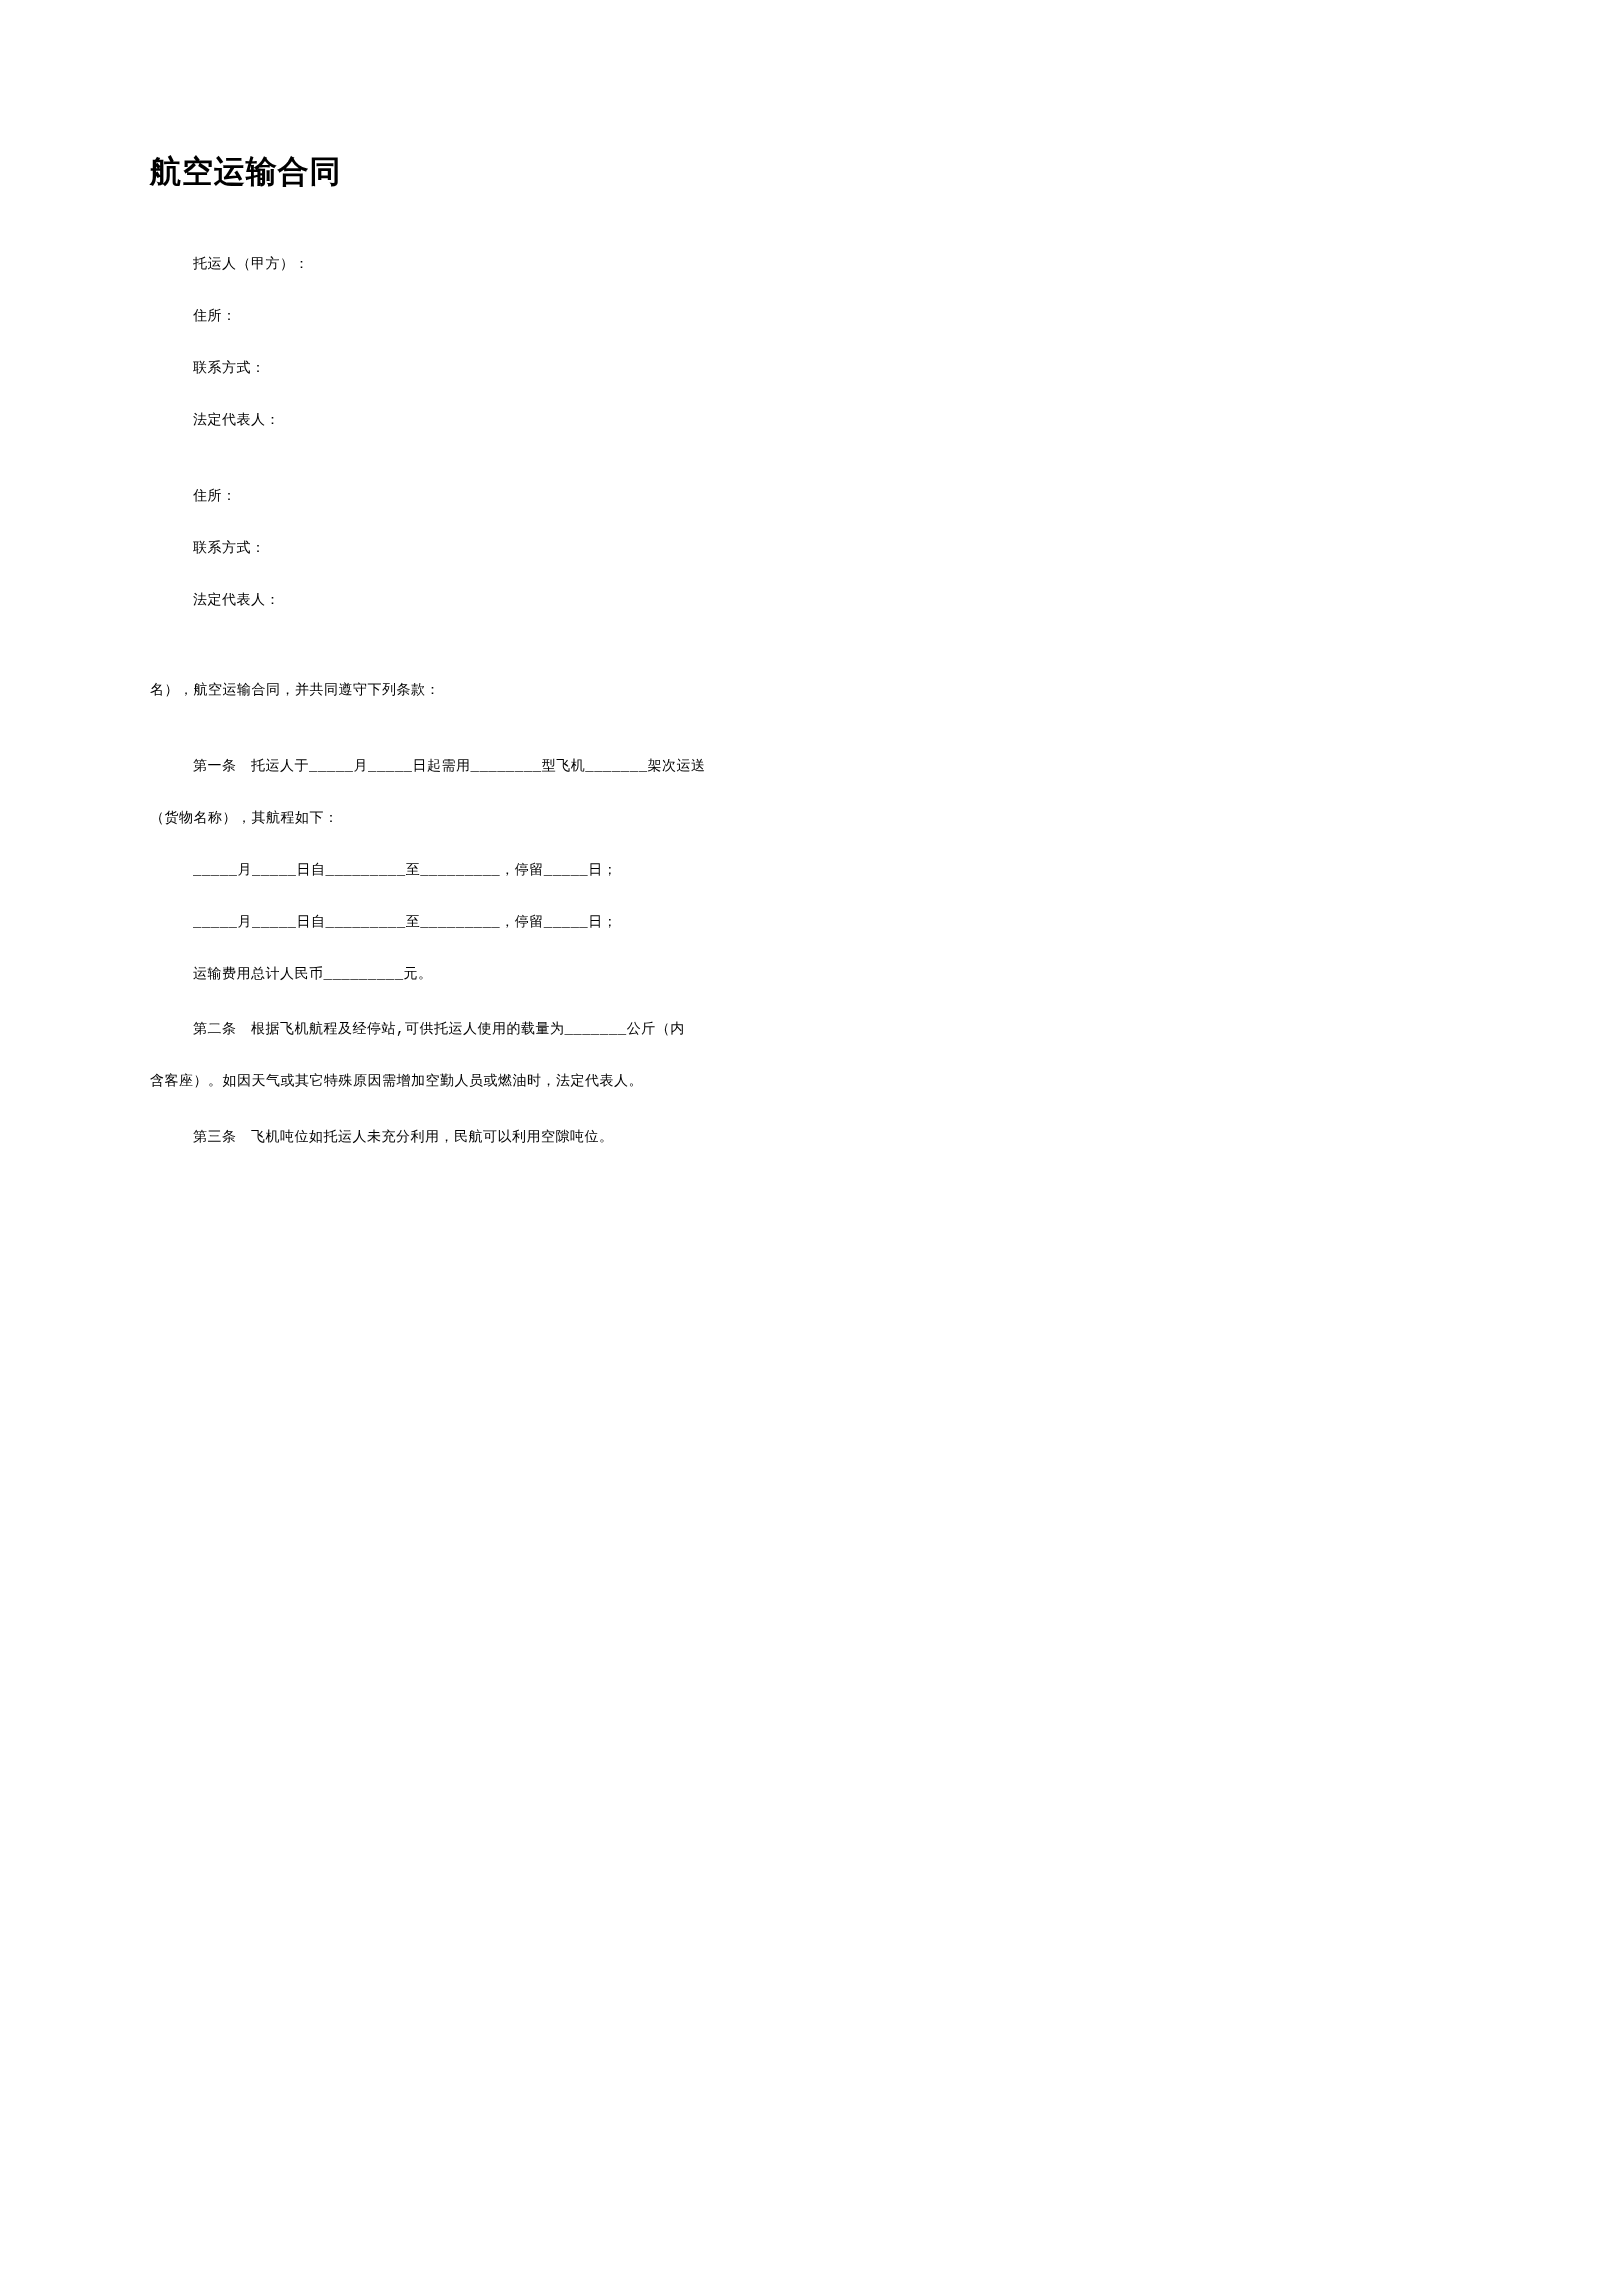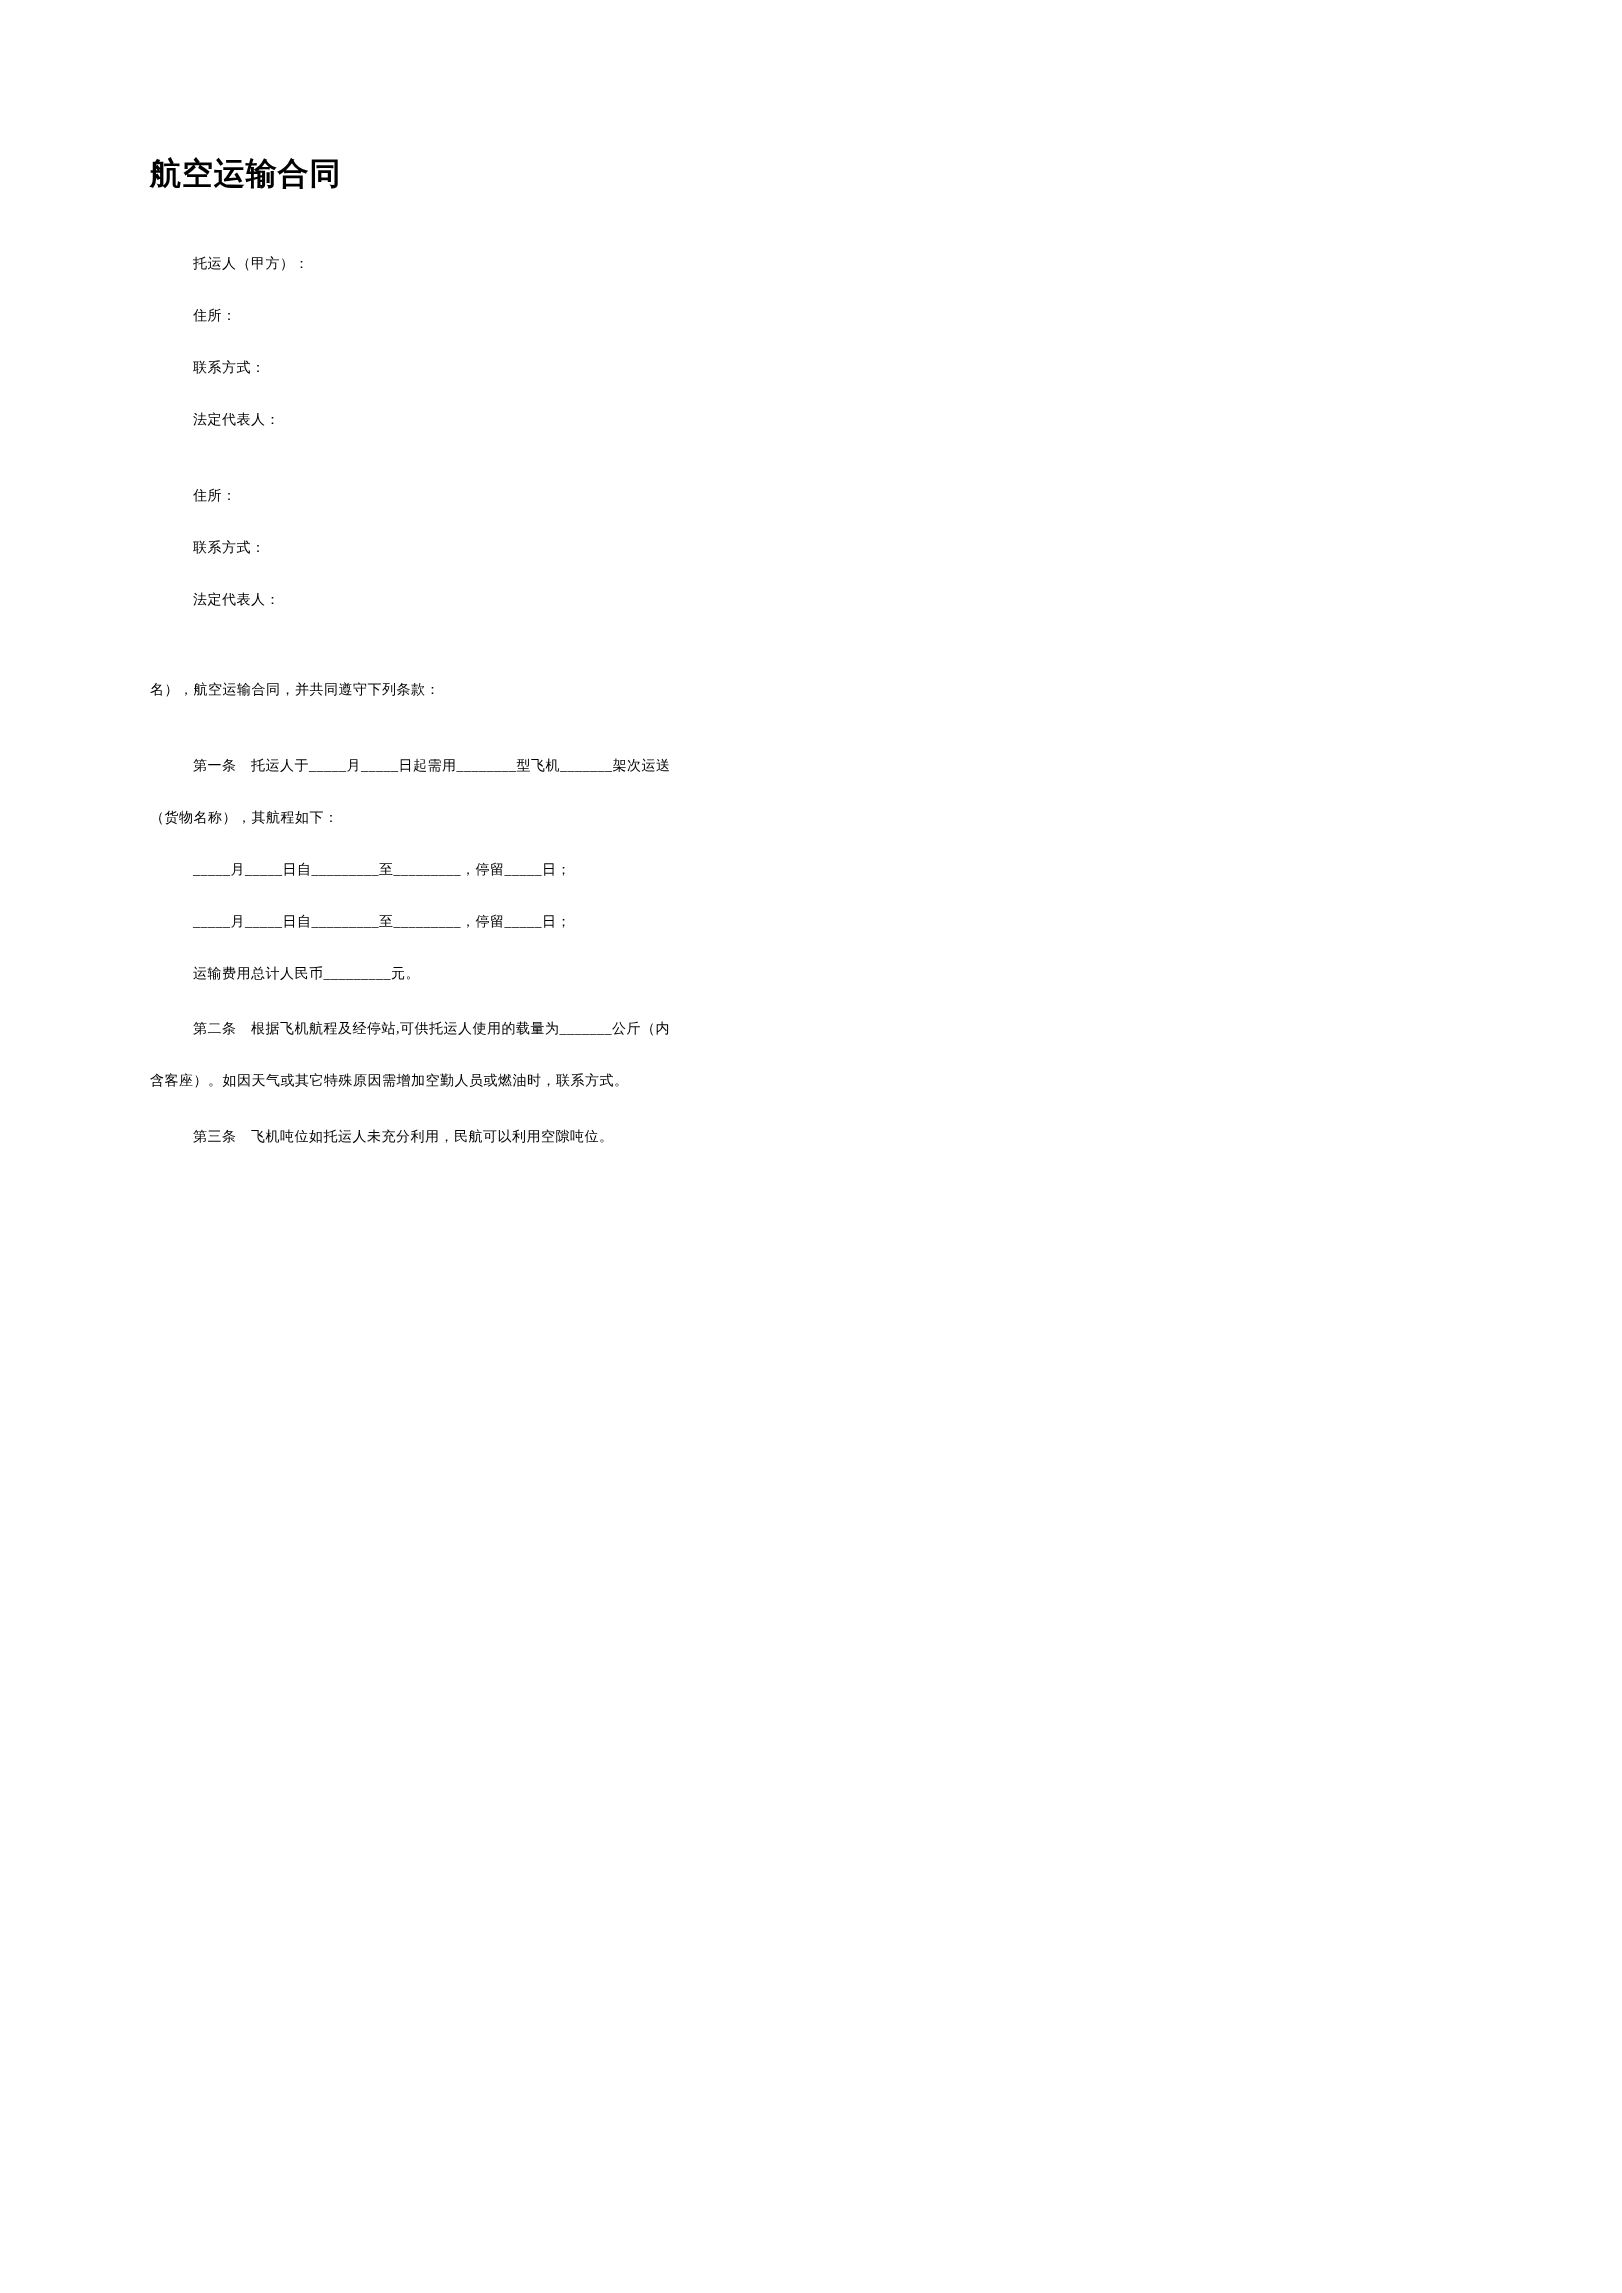--- a/index.html
+++ b/index.html
@@ -11,21 +11,21 @@
     height: 2294px;
     background: #ffffff;
     overflow: hidden;
   }
   .page {
     box-sizing: border-box;
     width: 1623px;
     height: 2294px;
     padding: 136px 145px 0 150px;
     color: #000000;
-    font-family: Liberation Serif, serif;
+    font-family: Liberation Mono, monospace;
   }
   .title {
     font-size: 31px;
     font-weight: bold;
     line-height: 44px;
     margin: 16.4px 0 42px 0;
     letter-spacing: 0.9px;
   }
   .ln {
     font-size: 14px;
@@ -74,21 +74,21 @@
   <section class="sec sec-tight">
     <p class="ln indent">第一条　托运人于_____月_____日起需用________型飞机_______架次运送</p>
     <p class="ln">（货物名称），其航程如下：</p>
     <p class="ln indent">_____月_____日自_________至_________，停留_____日；</p>
     <p class="ln indent">_____月_____日自_________至_________，停留_____日；</p>
     <p class="ln indent">运输费用总计人民币_________元。</p>
   </section>
 
   <section class="sec sec-tight">
     <p class="ln indent">第二条　根据飞机航程及经停站,可供托运人使用的载量为_______公斤（内</p>
-    <p class="ln">含客座）。如因天气或其它特殊原因需增加空勤人员或燃油时，联系方式。</p>
+    <p class="ln">含客座）。如因天气或其它特殊原因需增加空勤人员或燃油时，法定代表人。</p>
   </section>
 
   <section class="sec">
     <p class="ln indent">第三条　飞机吨位如托运人未充分利用，民航可以利用空隙吨位。</p>
   </section>
 
 </div>
 
 
 </body></html>

